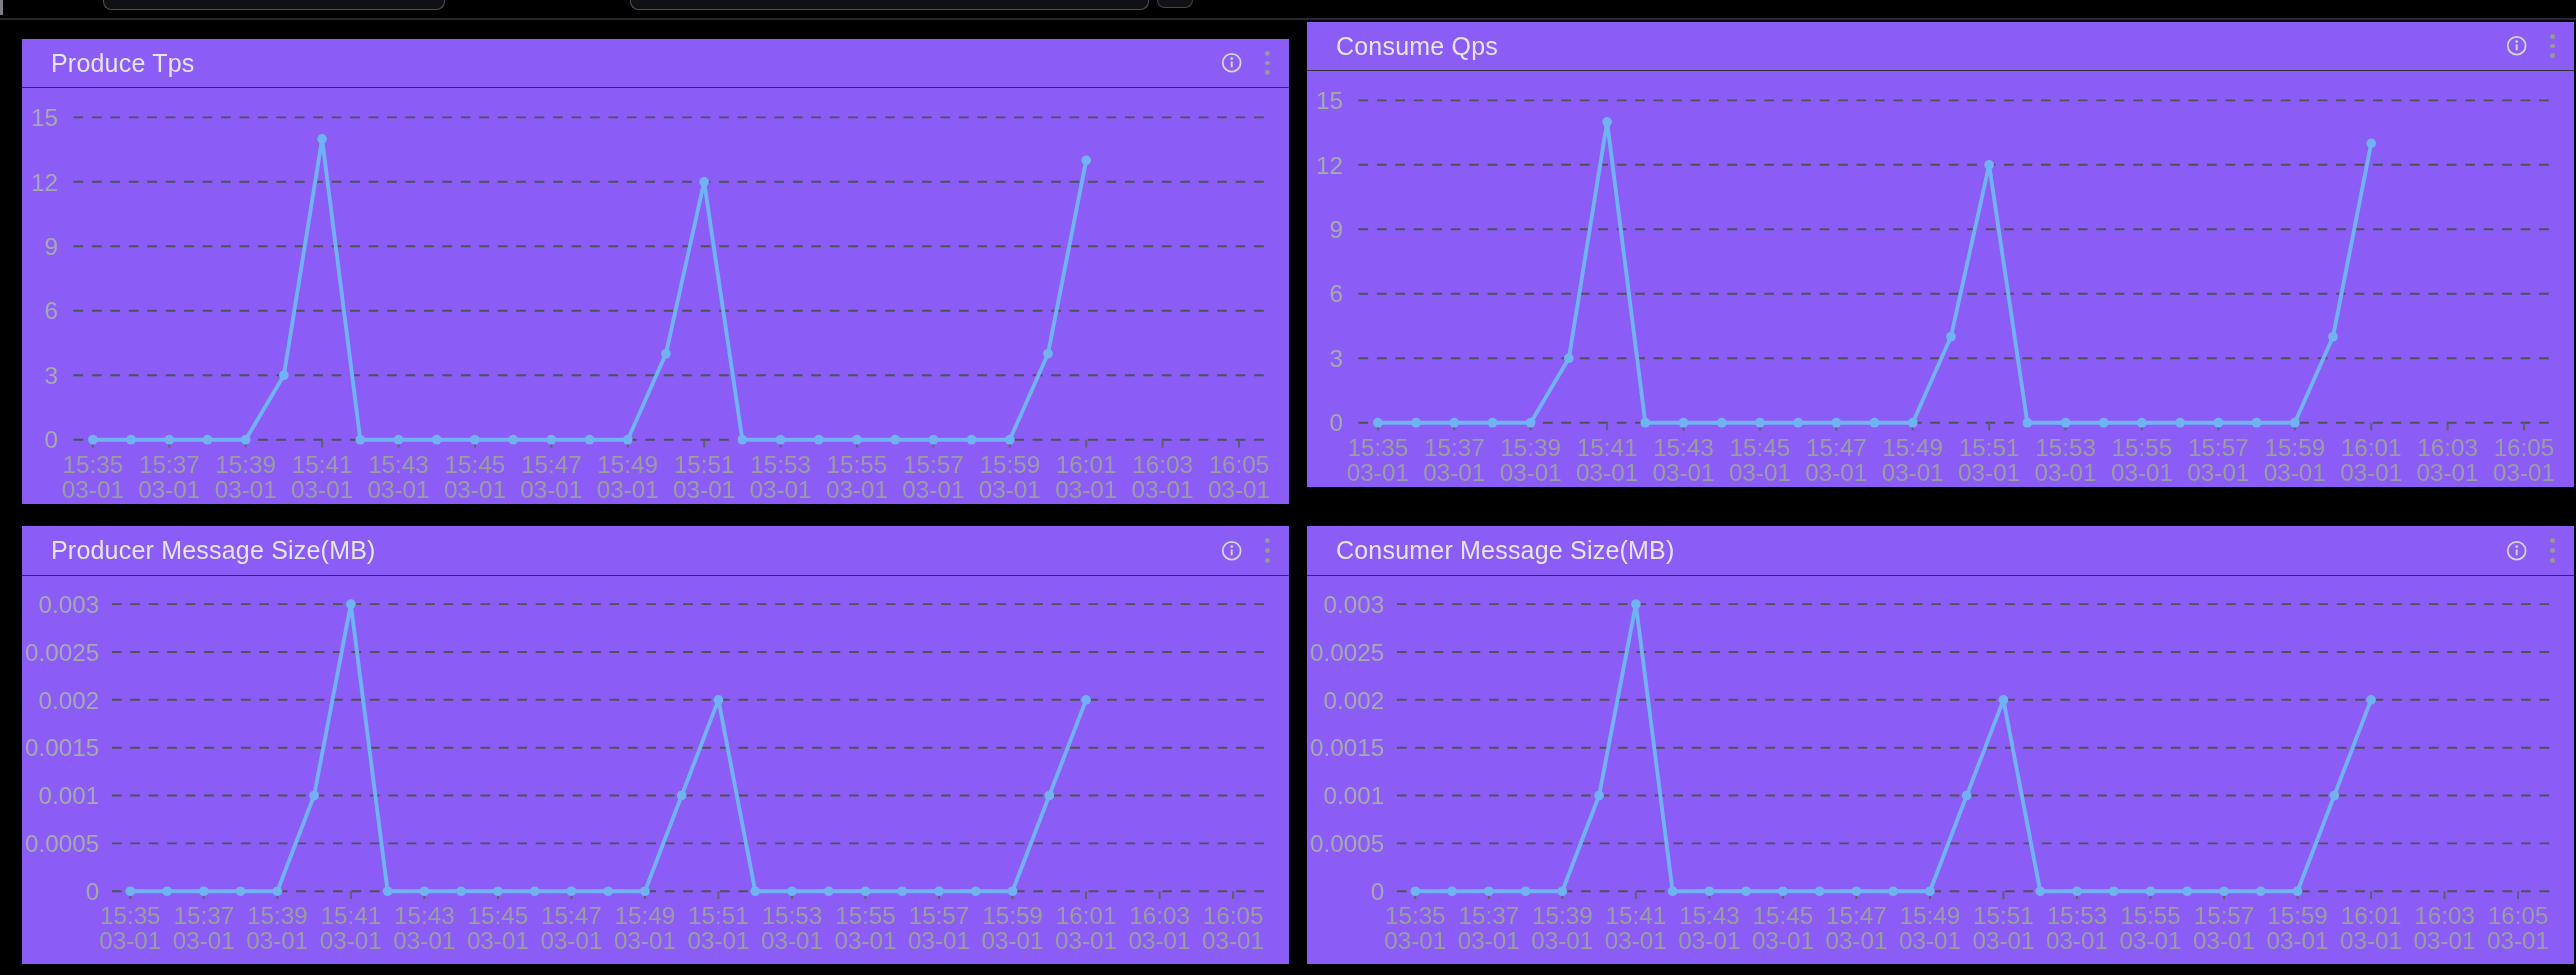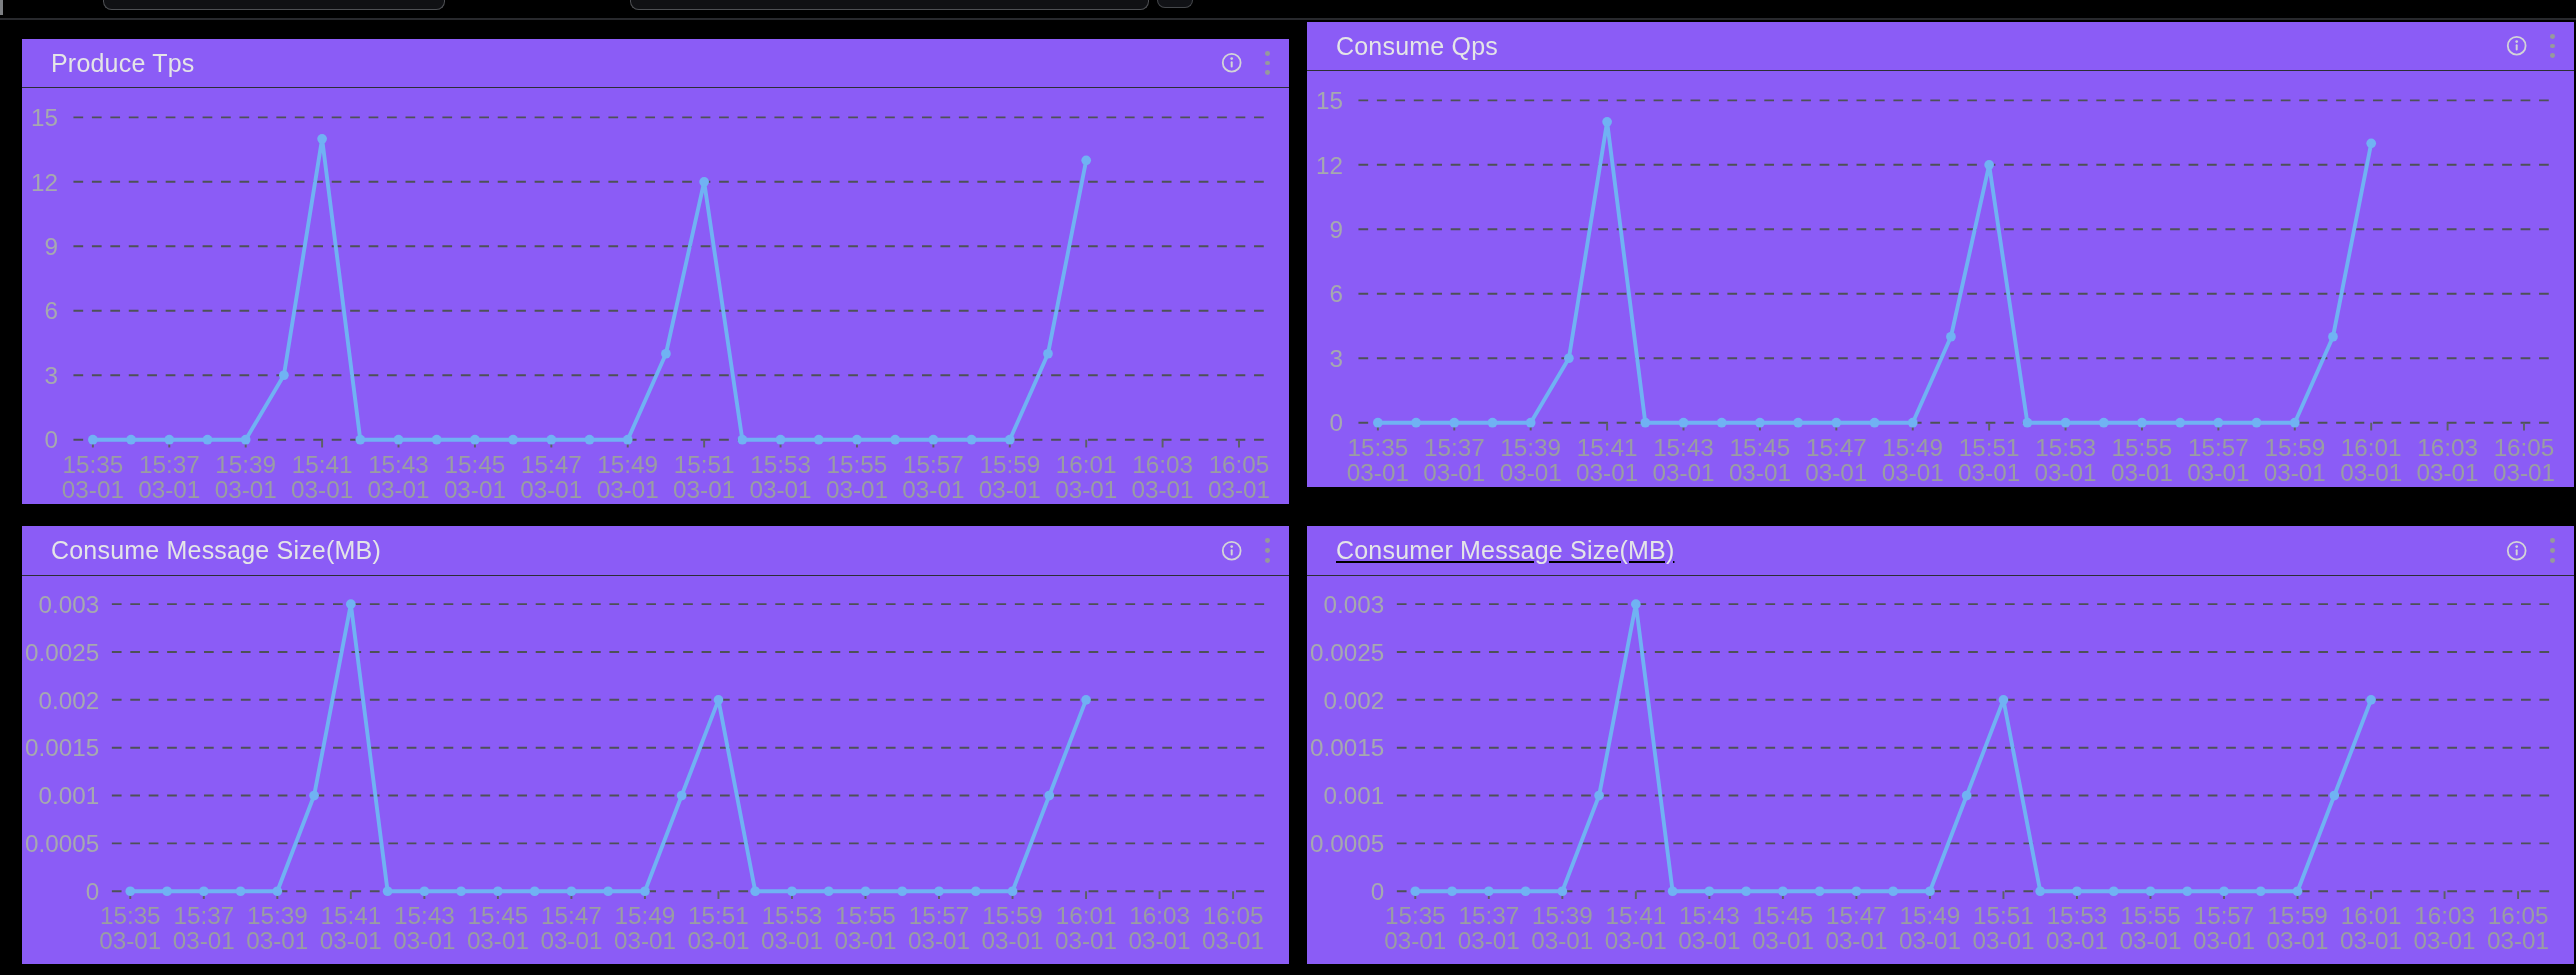--- a/index.html
+++ b/index.html
@@ -25,21 +25,21 @@
   }
   .top-divider{position:absolute;left:0;top:18.4px;width:2576px;height:1.9px;background:#28292d;}
 
   
   .panel{
     position:absolute;background:#8b5cf6;border-radius:0;overflow:hidden;
   }
   .panel.p0{left:22px;top:39px;width:1267px;height:465px;}
   .panel.p1{left:1307px;top:22px;width:1267px;height:465px;}
   .panel.p2{left:22px;top:526px;width:1267px;height:438px;}
-  .panel.p3{left:1307px;top:526px;width:1267px;height:438px;text-decoration:underline;}
+  .panel.p3{left:1307px;top:526px;width:1267px;height:438px;}
 
   .panel-header{
     position:relative;display:flex;align-items:center;
     border-bottom:1px solid #2d2f34;box-sizing:border-box;
   }
   .row-top .panel-header{height:49px;}
   .row-bottom .panel-header{height:50px;}
   .panel-title{
     margin:0;padding-left:29px;font-size:25px;font-weight:500;
     color:#e4e5e7;letter-spacing:0.2px;
@@ -281,21 +281,21 @@
         <circle cx="938.7" cy="362" r="5" fill="#70b2f3"></circle>
         <circle cx="978.0500000000001" cy="362" r="5" fill="#70b2f3"></circle>
         <circle cx="1017.4000000000001" cy="362" r="5" fill="#70b2f3"></circle>
         <circle cx="1056.75" cy="273.4666666666667" r="5" fill="#70b2f3"></circle>
         <circle cx="1096.1" cy="74.26666666666665" r="5" fill="#70b2f3"></circle>
       </svg></div>
 </section>
 
 <section class="panel p2 row-bottom">
   <header class="panel-header">
-    <h2 class="panel-title">Consume Message Size(MB)</h2>
+    <h2 class="panel-title">Producer Message Size(MB)</h2>
     <div class="panel-actions">
       <svg class="info-icon" viewBox="0 0 24 24">
         <circle cx="12" cy="12" r="10" fill="none" stroke="#d3d4d7" stroke-width="2"></circle>
         <circle cx="12" cy="7.4" r="1.5" fill="#d3d4d7"></circle>
         <rect x="10.9" y="10.3" width="2.2" height="7.2" rx="1.1" fill="#d3d4d7"></rect>
       </svg>
       <div class="kebab">
           <i></i>
           <i></i>
           <i></i>

